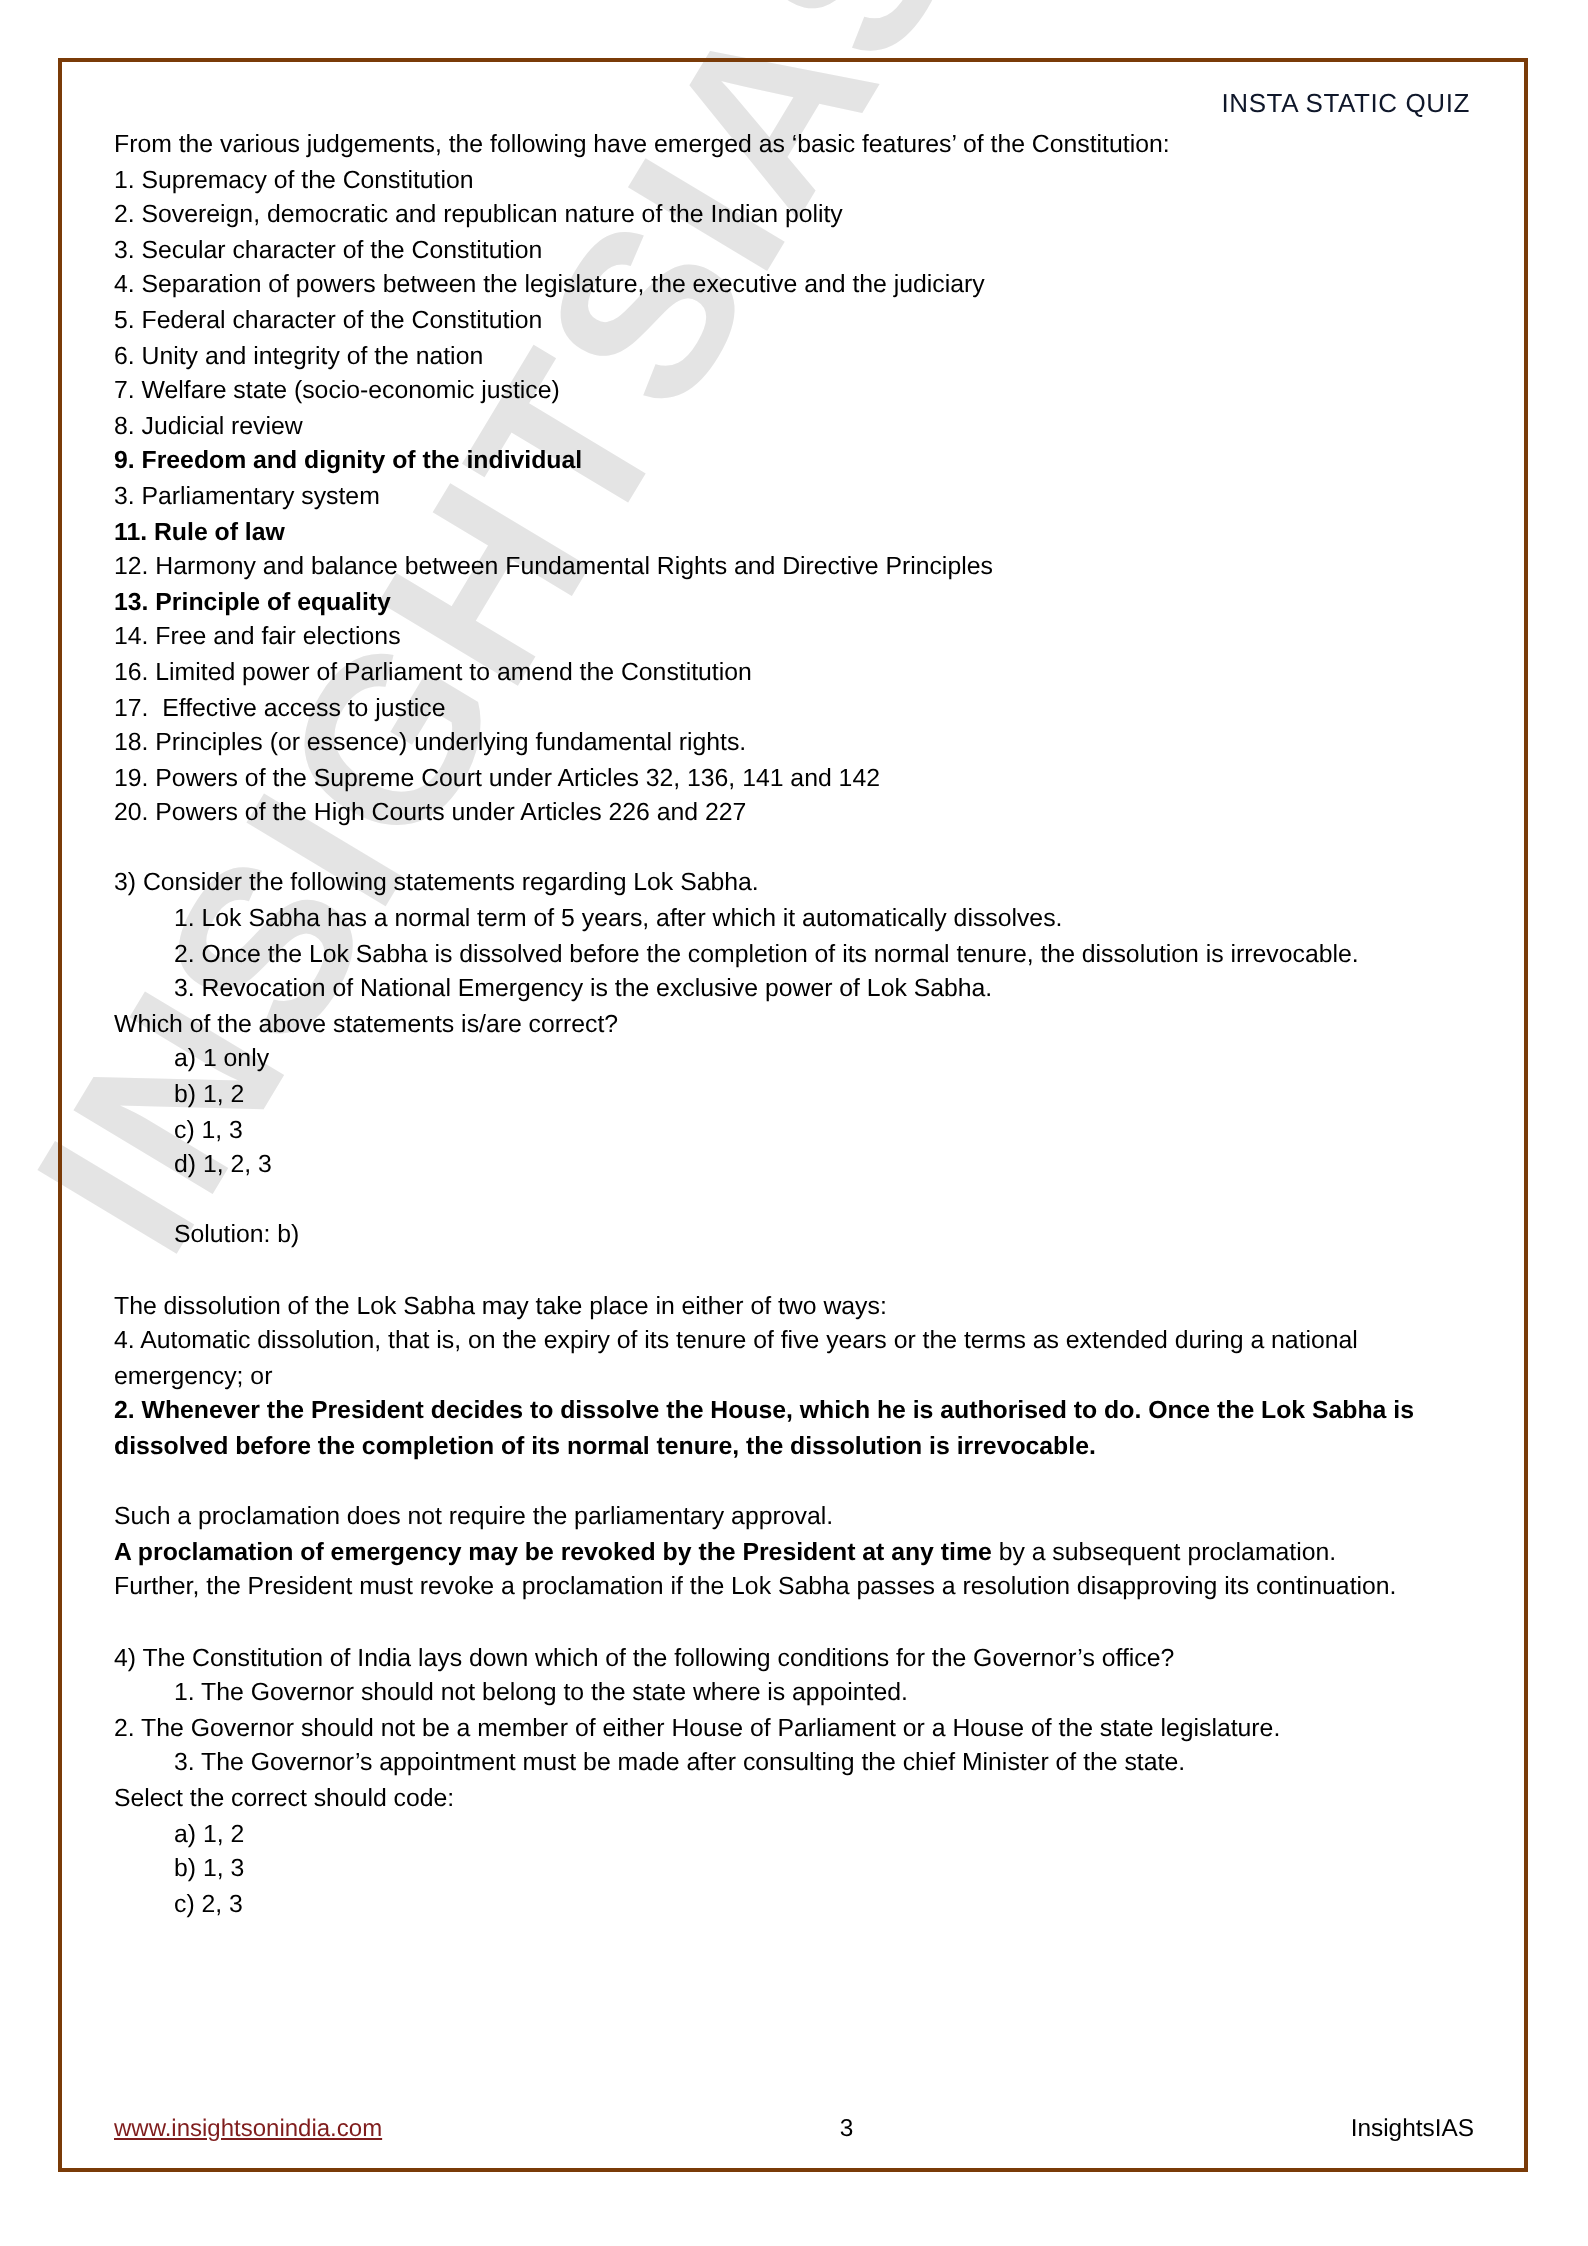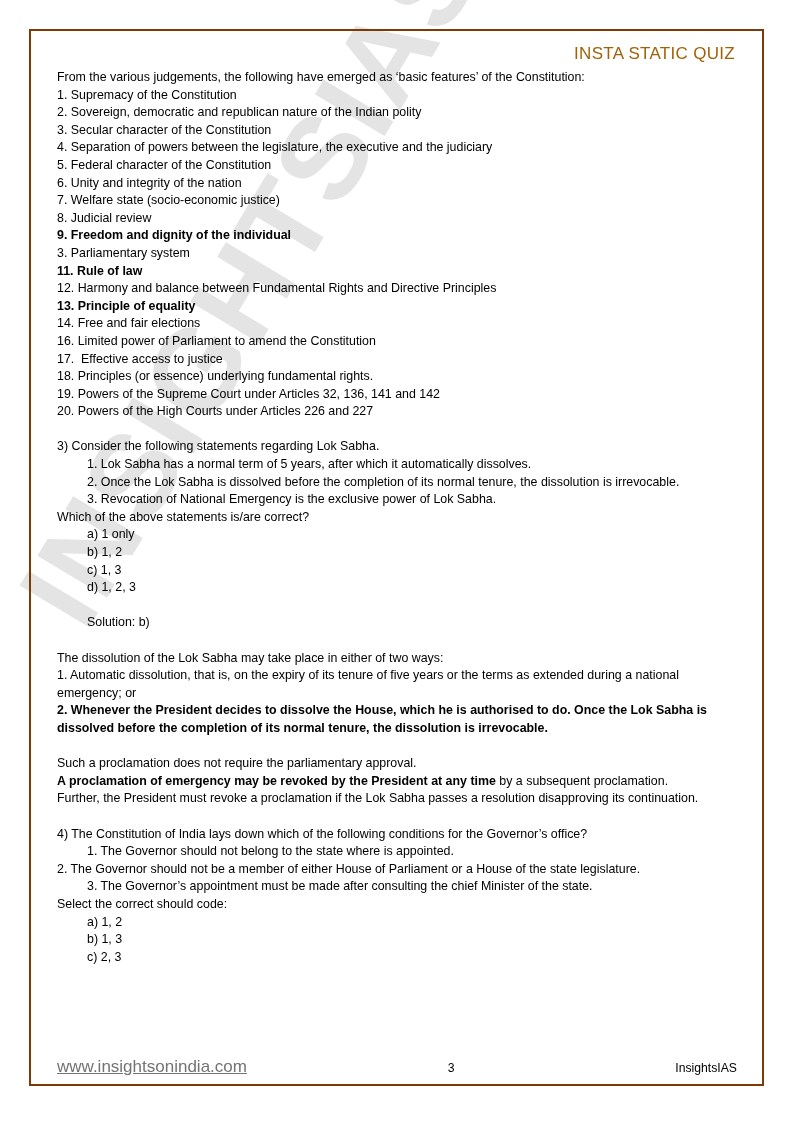--- a/index.html
+++ b/index.html
@@ -60,23 +60,23 @@
   }
   #content {
     position: absolute;
     left: 57px;
     top: 44px;
     width: 680px;
     z-index: 2;
   }
   .hdr {
     text-align: right;
-    font-size: 17px;
+    font-size: 13px;
     letter-spacing: 0.3px;
-    color: #a16207;
+    color: #0f172a;
     margin: 0 0 5px 0;
     padding-right: 2px;
   }
   .ln {
     font-size: 12.4px;
     line-height: 17.6px;
     margin: 0;
     white-space: pre-wrap;
   }
   .ln.b { font-weight: bold; }
@@ -89,22 +89,22 @@
     position: absolute;
     left: 57px;
     top: 1057px;
     width: 680px;
     display: flex;
     align-items: baseline;
     z-index: 2;
   }
   #footer .f-left {
     flex: 0 0 auto;
-    font-size: 17px;
-    color: #737373;
+    font-size: 12px;
+    color: #7f1d1d;
     text-decoration: underline;
     cursor: pointer;
   }
   #footer .f-mid {
     flex: 1 1 auto;
     text-align: center;
     font-size: 12.2px;
     color: #000;
     padding-right: 20px;
   }
@@ -163,21 +163,21 @@
     <p class="ln ind1">c) 1, 3</p>
     <p class="ln ind1">d) 1, 2, 3</p>
 
     <div class="blank"></div>
 
     <p class="ln ind1">Solution: b)</p>
 
     <div class="blank"></div>
 
     <p class="ln">The dissolution of the Lok Sabha may take place in either of two ways:</p>
-    <p class="ln">1. Automatic dissolution, that is, on the expiry of its tenure of five years or the terms as extended during a national emergency; or</p>
+    <p class="ln">4. Automatic dissolution, that is, on the expiry of its tenure of five years or the terms as extended during a national emergency; or</p>
     <p class="ln b">2. Whenever the President decides to dissolve the House, which he is authorised to do. Once the Lok Sabha is dissolved before the completion of its normal tenure, the dissolution is irrevocable.</p>
 
     <div class="blank"></div>
 
     <p class="ln">Such a proclamation does not require the parliamentary approval.</p>
     <p class="ln"><b class="ib">A proclamation of emergency may be revoked by the President at any time</b><span> by a subsequent proclamation.</span></p>
     <p class="ln">Further, the President must revoke a proclamation if the Lok Sabha passes a resolution disapproving its continuation.</p>
 
     <div class="blank"></div>
 

